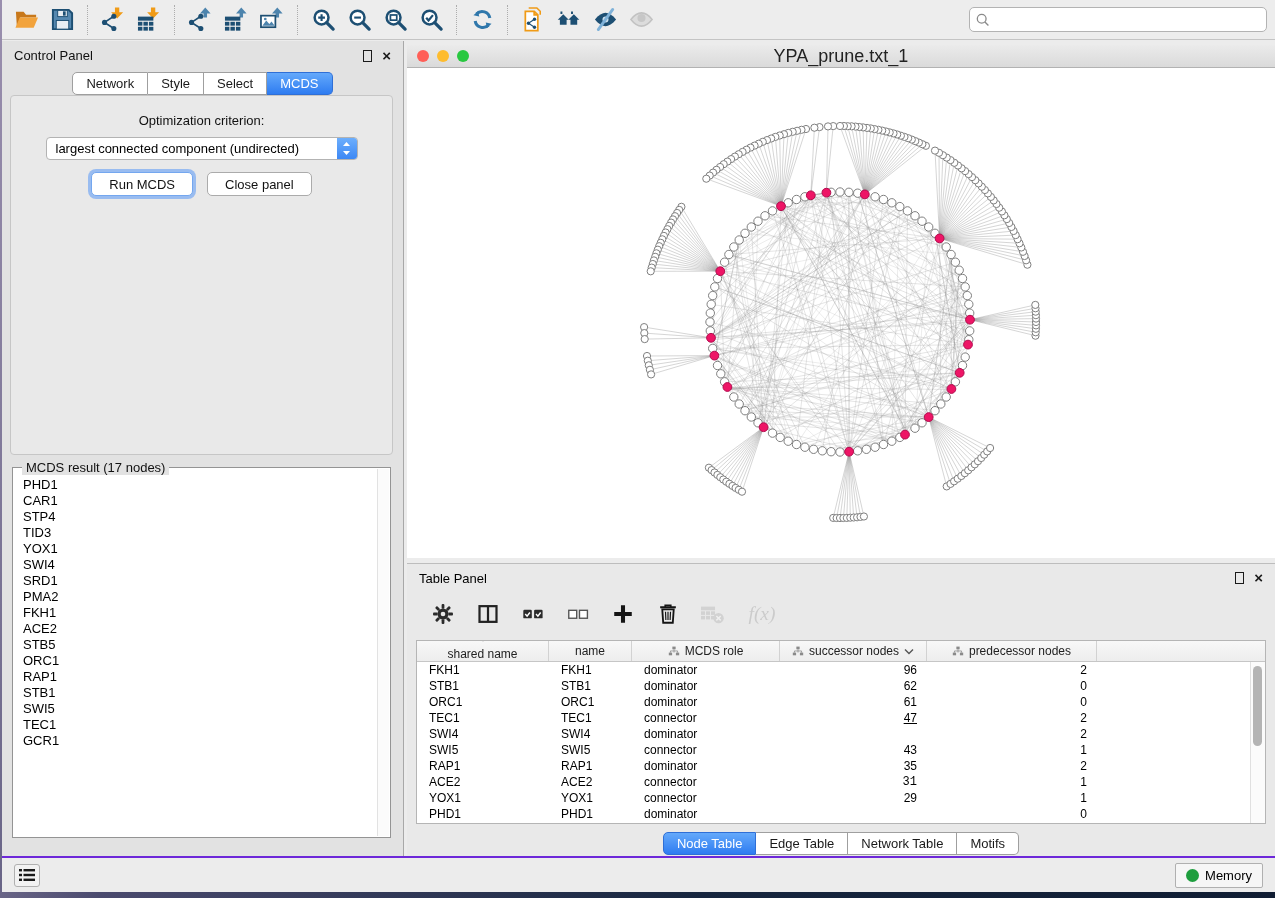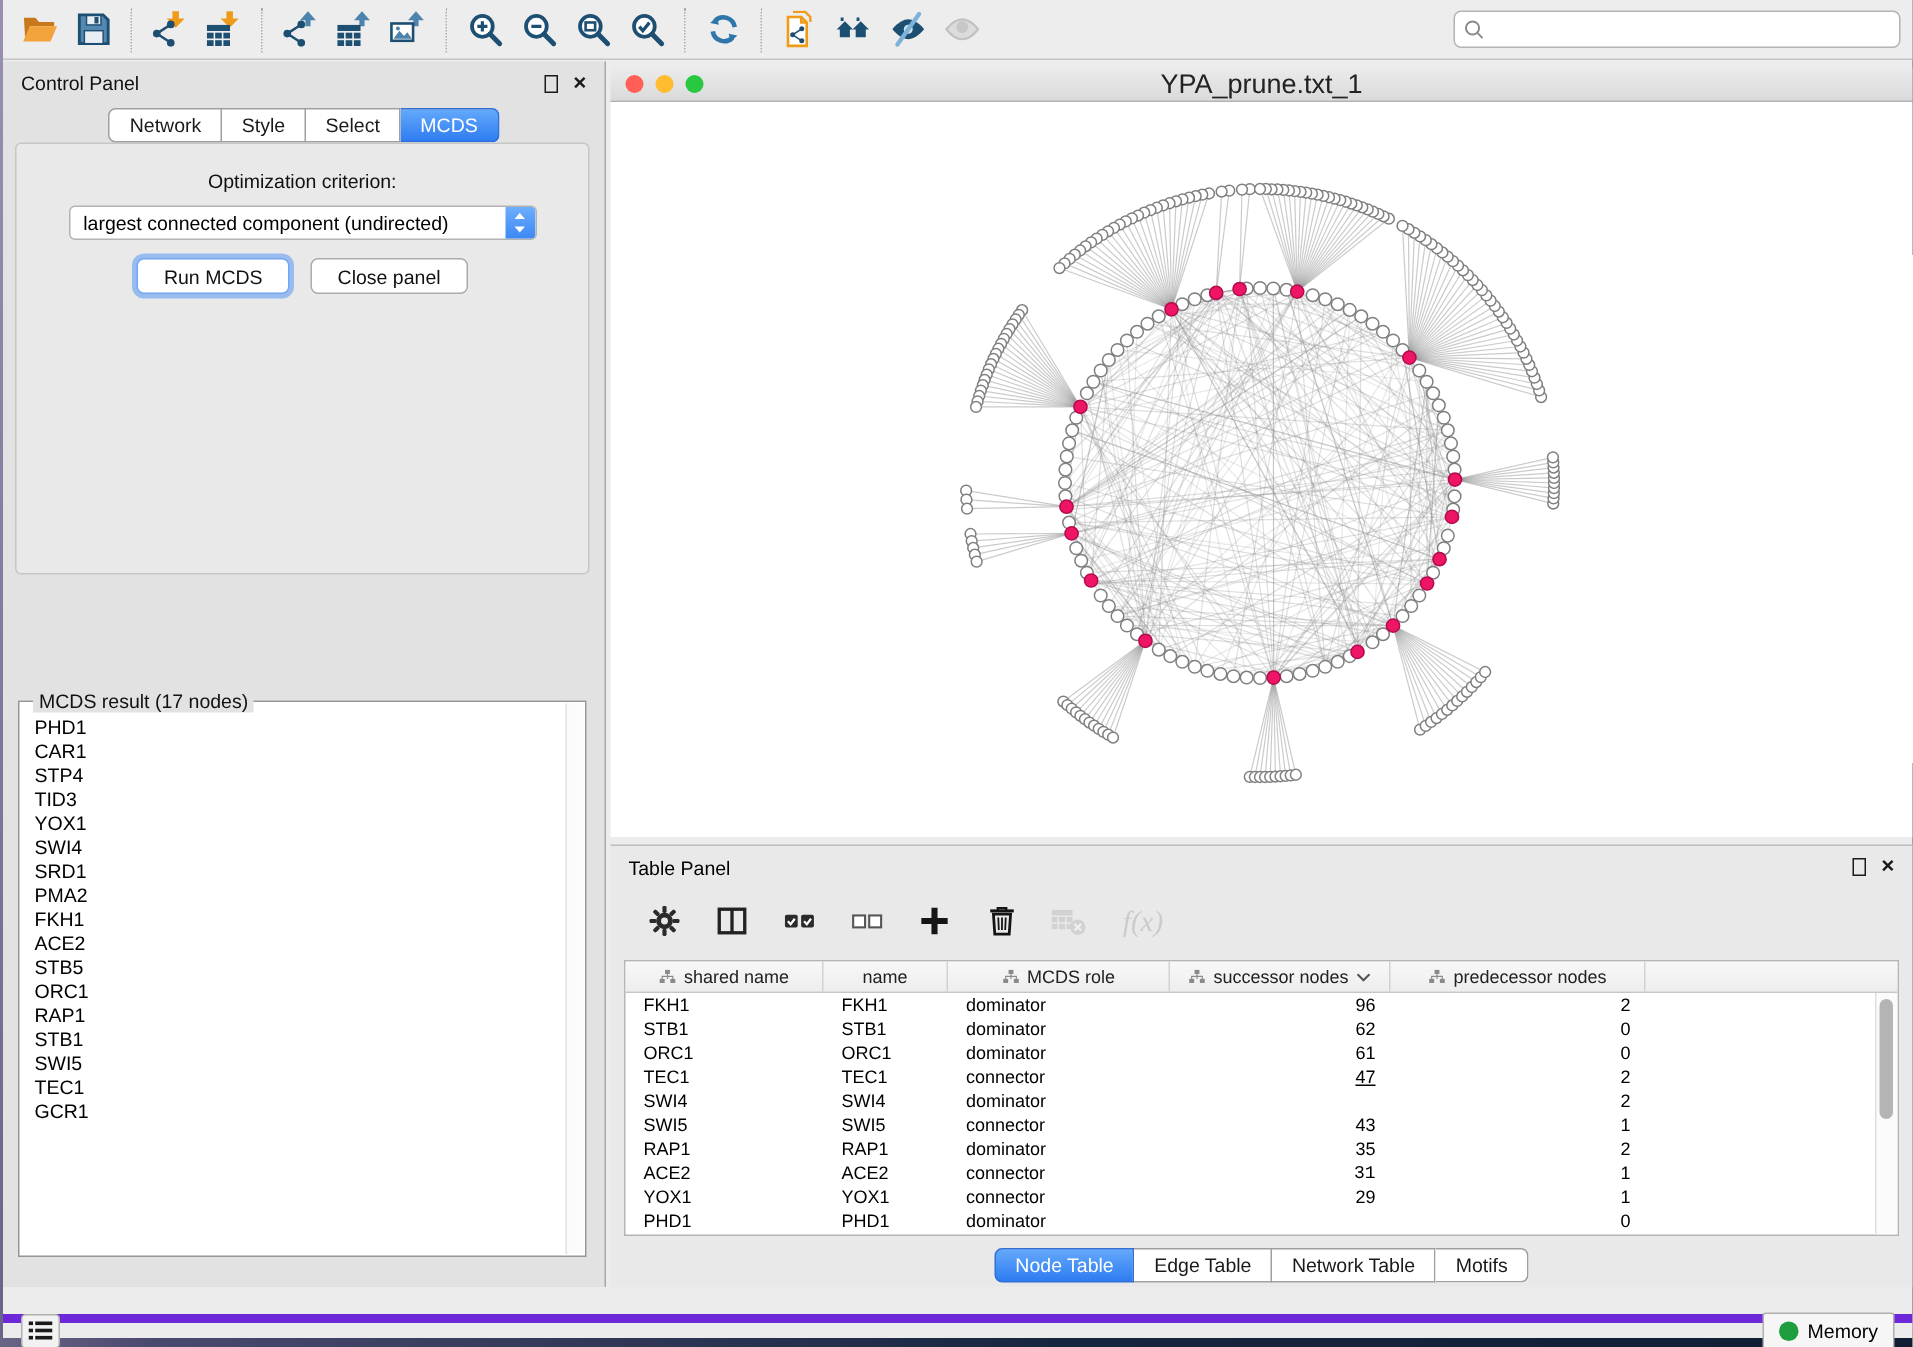--- a/index.html
+++ b/index.html
@@ -23,21 +23,21 @@
   .panel-titlebar { position:absolute; top:2px; left:0; right:0; height:25px; display:flex; align-items:center; padding:0 12px; font-size:13px; color:#111; }
   .win-btns { margin-left:auto; display:flex; align-items:center; gap:10px; }
   .float-glyph { width:9px; height:12px; border:1.5px solid #1a1a1a; display:inline-block; }
   .close-glyph { font-size:15px; font-weight:bold; color:#1a1a1a; line-height:12px; }
   .seg-tabs { display:flex; justify-content:center; }
   #control-tabs { position:absolute; top:31px; left:0; right:0; }
   .seg { border:1px solid #9f9f9f; border-left:none; background:#fff; color:#1a1a1a; font-size:13px; padding:3px 13px; cursor:pointer; font-family:inherit; }
   .seg:first-child { border-left:1px solid #9f9f9f; border-radius:5px 0 0 5px; }
   .seg:last-child { border-radius:0 5px 5px 0; }
   .seg.sel { background:linear-gradient(#64a9fb,#2e7cf1); border-color:#2f6fd6; color:#fff; }
-  .tab-content { position:absolute; top:54px; left:8px; right:10px; height:288px; background:#e9e9e9; border:1px solid #c6c6c6; border-radius:4px; }
+  .tab-content { position:absolute; top:54px; left:8px; right:10px; height:360px; background:#e9e9e9; border:1px solid #c6c6c6; border-radius:4px; }
   .opt-label { text-align:center; margin-top:17px; font-size:13px; color:#111; }
   .dropdown { width:312px; height:23px; margin:9px auto 0; background:#fff; border:1px solid #b3b3b3; border-radius:4px; display:flex; align-items:center; font-size:13px; cursor:pointer; overflow:hidden; }
   .dropdown .dd-text { flex:1; padding-left:9px; white-space:nowrap; }
   .dropdown .stepper { width:20px; height:23px; background:linear-gradient(#6fb0fd,#3a86f4); display:flex; align-items:center; justify-content:center; border-radius:0 3px 3px 0; }
   .btn-row { display:flex; justify-content:center; gap:14px; margin-top:12px; }
   .mac-btn { background:#fff; border:1px solid #ababab; border-radius:5px; height:24px; padding:0 17px; font-size:13px; font-family:inherit; color:#111; cursor:pointer; }
   .mac-btn.focused { box-shadow:0 0 0 3px rgba(110,165,245,.65); border-color:#74a7ef; }
   .result-group { position:absolute; top:426px; left:10px; right:12px; bottom:20px; background:#fff; border:1px solid #949494; }
   .group-title { position:absolute; top:-8px; left:9px; background:#e2e2e2; padding:0 4px; font-size:13px; color:#111; }
   .result-list { position:absolute; left:1px; top:9px; right:14px; bottom:1px; overflow:hidden; }
@@ -67,21 +67,21 @@
   .col-icon { width:12px; height:11px; }
   .tp-rows { position:absolute; top:21px; left:0; right:15px; bottom:0; }
   .t-row { display:flex; height:16px; line-height:16px; }
   .t-cell { flex:none; font-size:12px; color:#000; padding-left:12px; white-space:nowrap; overflow:hidden; }
   .t-cell.num { text-align:right; padding-left:0; padding-right:10px; }
   .tp-scrollbar { position:absolute; top:21px; right:0; bottom:0; width:15px; background:#fbfbfb; border-left:1px solid #e0e0e0; }
   .tp-scrollbar .thumb { position:absolute; top:4px; left:2px; width:9px; height:80px; background:#b4b4b4; border-radius:5px; }
   #table-tabs { position:absolute; bottom:3px; left:0; right:0; }
 
   
-  .status-bar { position:absolute; left:0; right:0; bottom:0; height:16px; background:#ececec; border-top:6px solid #6d28d9; display:flex; align-items:center; padding:0 12px; }
+  .status-bar { position:absolute; left:0; right:0; bottom:0; height:36px; background:#ececec; border-top:2px solid #6d28d9; display:flex; align-items:center; padding:0 12px; }
   .status-left { width:26px; height:23px; background:#f2f2f2; border:1px solid #b0b0b0; border-radius:3px; display:flex; align-items:center; justify-content:center; cursor:pointer; }
   .memory-btn { margin-left:auto; height:25px; background:#f6f6f6; border:1px solid #b0b0b0; border-radius:2px; display:flex; align-items:center; gap:6px; padding:0 10px; font-size:13px; font-family:inherit; cursor:pointer; }
   .memory-btn .dot { width:13px; height:13px; border-radius:50%; background:#1e9e3e; }
   .disabled { opacity:.45; pointer-events:none; }
 </style>
 </head>
 <body>
 
 <div class="app">
 
@@ -1142,21 +1142,21 @@
             </svg></span>
         </button>
         <button class="tpt-btn wide disabled">
           <span class="icon"><svg viewBox="0 0 44 26">
               <text x="2" y="20" font-size="21" font-style="italic" fill="#a8a8a8" font-family="Liberation Serif, serif">f(x)</text>
             </svg></span>
         </button>
       </div>
     <div class="tp-table">
       <div class="tp-header" id="table-header">
-          <div class="th-cell" style="width: 132px;">
+          <div class="th-cell" style="width: 132px; flex-direction: column;">
             <svg class="col-icon" viewBox="0 0 22 20">
               <g fill="#8a8a8a">
                 <rect x="8" y="1" width="6" height="5"></rect>
                 <rect x="1.5" y="12" width="6" height="5"></rect>
                 <rect x="14.5" y="12" width="6" height="5"></rect>
               </g>
               <path d="M11 6v3M4.5 12V9h13v3M11 9v3" fill="none" stroke="#8a8a8a" stroke-width="1.4"></path>
             </svg>
             <span>shared name</span>
           </div>

